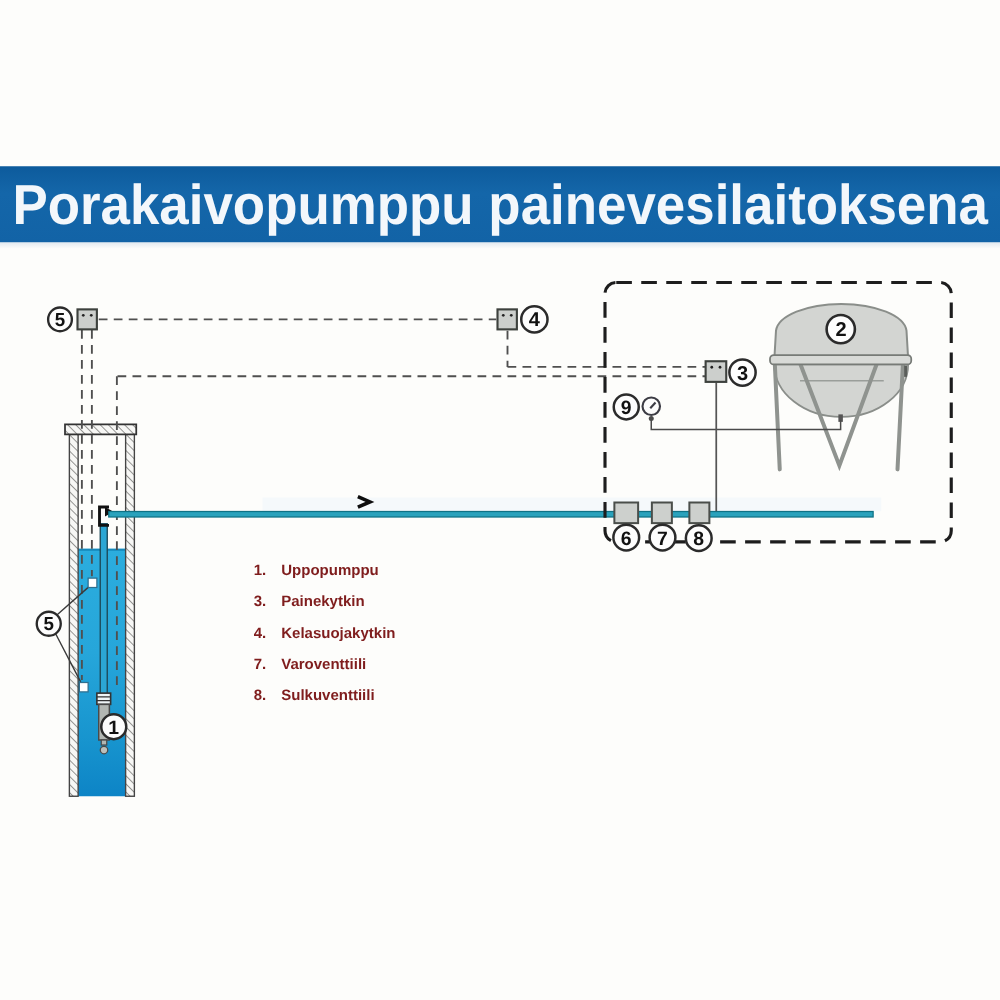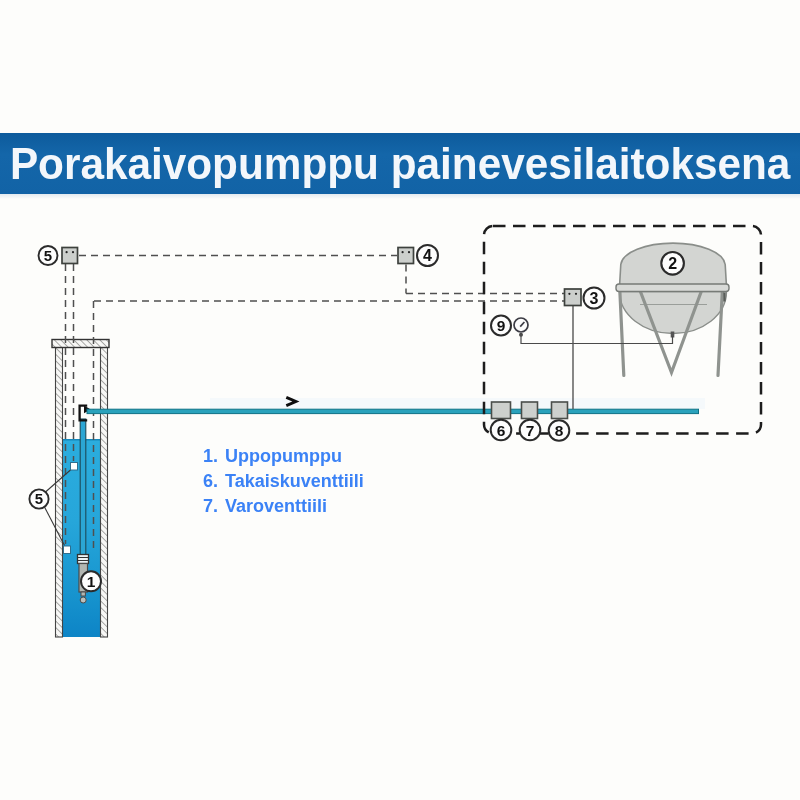--- a/index.html
+++ b/index.html
@@ -4,22 +4,22 @@
 <style>
   html,body{margin:0;padding:0;}
   #page{position:relative;width:800px;height:800px;background:#fdfdfb;overflow:hidden;opacity:0.9999;
         font-family:"Liberation Sans", sans-serif;}
   #band{position:absolute;left:0;top:133px;width:800px;height:61px;
         background:linear-gradient(#0d5b9c,#1466a9 35%,#1263a6);}
   #title{position:absolute;left:0;top:133px;width:800px;height:61px;
          display:flex;align-items:center;justify-content:center;
          color:#f3f7fb;font-weight:bold;font-size:45px;white-space:nowrap;will-change:transform;}
   #ttxt{display:inline-block;transform:scaleX(0.94);transform-origin:50% 50%;}
-  #legend{position:absolute;left:203px;top:444px;color:#3b82f6;
-          font-size:18px;font-weight:bold;line-height:24.95px;will-change:transform;}
+  #legend{position:absolute;left:203px;top:444px;color:#7f1d1d;
+          font-size:12px;font-weight:bold;line-height:24.95px;will-change:transform;}
   #legend .no{display:inline-block;width:22px;}
   svg{position:absolute;left:0;top:0;}
 </style>
 </head>
 <body>
 <div id="page">
   <div id="band"></div>
   <div style="position:absolute;left:0;top:194px;width:800px;height:5px;background:linear-gradient(#e3eaf0,#fdfdfb);"></div>
   <div id="title">
       <span id="ttxt">Porakaivopumppu painevesilaitoksena</span>
@@ -138,16 +138,18 @@
       <text x="559" y="436.3" font-size="15.5">8</text>
       <circle cx="39" cy="499" r="9.6" fill="#fdfdfd" stroke="#2b2b2b" stroke-width="1.9"></circle>
       <text x="39" y="504.3" font-size="15">5</text>
       <circle cx="91" cy="581.3" r="10" fill="#fdfdfd" stroke="#2b2b2b" stroke-width="2"></circle>
       <text x="91" y="587.2" font-size="15.5">1</text>
     </g>
   </svg>
 
   <div id="legend">
     <div><span class="no">1.</span>Uppopumppu</div>
-    <div><span class="no">6.</span>Takaiskuventtiili</div>
+    <div><span class="no">3.</span>Painekytkin</div>
+    <div><span class="no">4.</span>Kelasuojakytkin</div>
     <div><span class="no">7.</span>Varoventtiili</div>
+    <div><span class="no">8.</span>Sulkuventtiili</div>
   </div>
 </div>
 
 </body></html>

